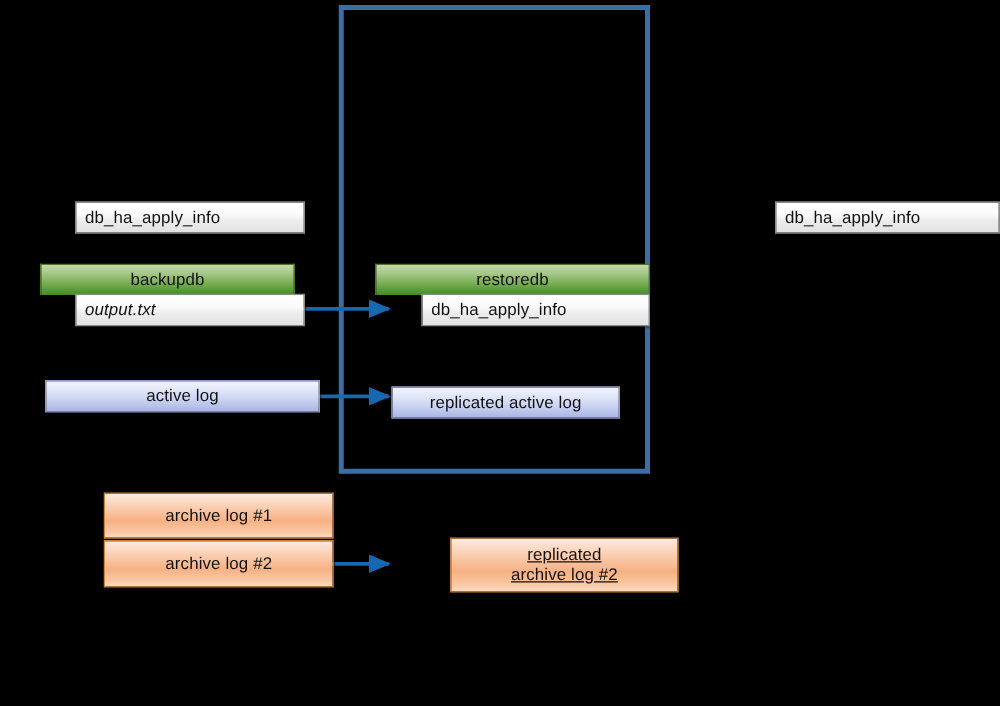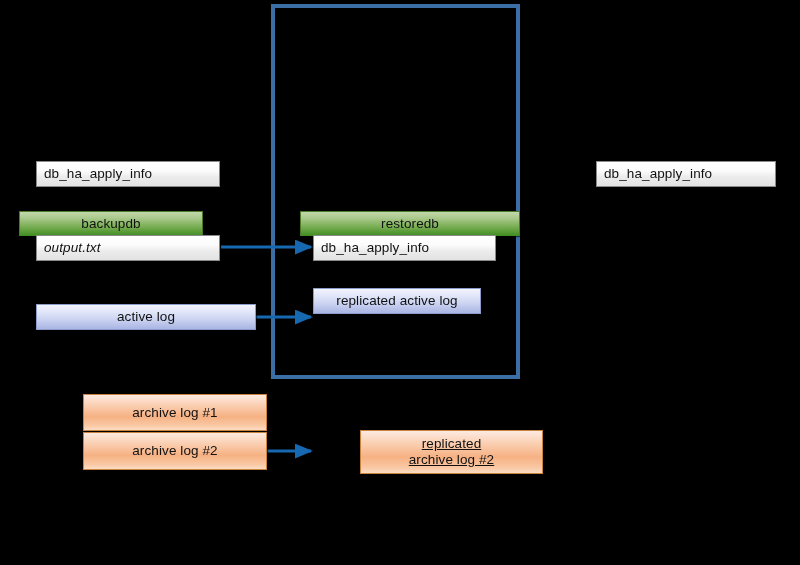--- a/index.html
+++ b/index.html
@@ -37,20 +37,21 @@
     border: 1px solid #7a7a7a;
     box-shadow: 1px 1px 1px rgba(0,0,0,0.55);
     white-space: pre-line;
     letter-spacing: 0.1px;
   }
 
   
   .style-grey {
     background: linear-gradient(to bottom, #ffffff 0%, #fbfbfb 38%, #ececec 62%, #e2e2e2 100%);
     border: 1px solid #8a8a8a;
+    margin-left: 24px;
   }
   .align-left {
     justify-content: flex-start;
     padding-left: 7px;
     text-align: left;
   }
 
   
   .style-green {
     background: linear-gradient(to bottom, #c3d8ab 0%, #a9c98c 26%, #78ad52 62%, #3f8c21 100%);
@@ -103,26 +104,26 @@
     </defs>
     <g id="arrow-group">
         <line x1="221" y1="247" x2="311" y2="247" stroke="#1668b0" stroke-width="3" marker-end="url(#arrowhead)"></line>
         <line x1="221" y1="317" x2="311" y2="317" stroke="#1668b0" stroke-width="3" marker-end="url(#arrowhead)"></line>
         <line x1="221" y1="451" x2="311" y2="451" stroke="#1668b0" stroke-width="3" marker-end="url(#arrowhead)"></line>
       </g>
   </svg>
 
   <div id="node-layer">
       <div class="node style-grey align-left" style="left: 36px; top: 161px; width: 184px; height: 26px;">db_ha_apply_info</div>
-      <div class="node style-green" style="left: 19px; top: 211px; width: 184px; height: 25px;">backupdb</div>
+      <div class="node style-green" style="left: 32px; top: 211px; width: 204px; height: 25px;">backupdb</div>
       <div class="node style-grey align-left" style="left: 36px; top: 235px; width: 184px; height: 26px; font-style: italic;">output.txt</div>
       <div class="node style-blue" style="left: 36px; top: 304px; width: 220px; height: 26px;">active log</div>
       <div class="node style-orange" style="left: 36px; top: 394px; width: 184px; height: 37px;">archive  log #1</div>
       <div class="node style-orange" style="left: 36px; top: 432px; width: 184px; height: 38px;">archive log #2</div>
       <div class="node style-green" style="left: 300px; top: 211px; width: 220px; height: 25px;">restoredb</div>
       <div class="node style-grey align-left" style="left: 313px; top: 235px; width: 183px; height: 26px;">db_ha_apply_info</div>
-      <div class="node style-blue" style="left: 313px; top: 288px; width: 168px; height: 26px;">replicated active log</div>
+      <div class="node style-blue" style="left: 313px; top: 309px; width: 183px; height: 26px;">replicated active log</div>
       <div class="node style-orange" style="left: 313px; top: 430px; width: 183px; height: 44px; text-decoration: underline;">replicated
 archive log #2</div>
       <div class="node style-grey align-left" style="left: 596px; top: 161px; width: 180px; height: 26px;">db_ha_apply_info</div>
     </div>
 
 </div>
 
 </body></html>

